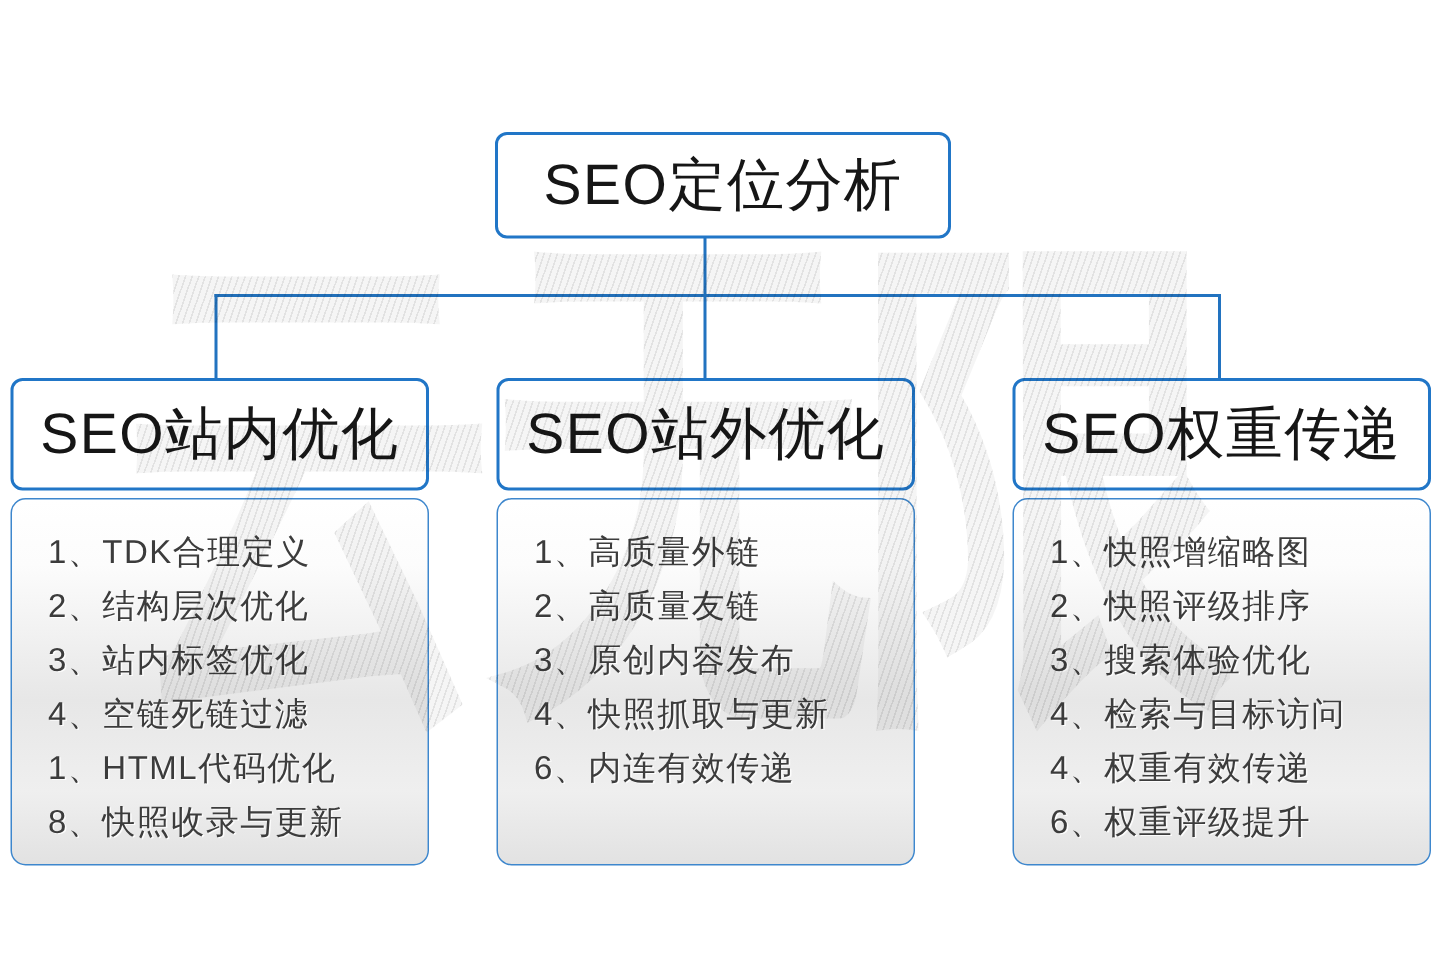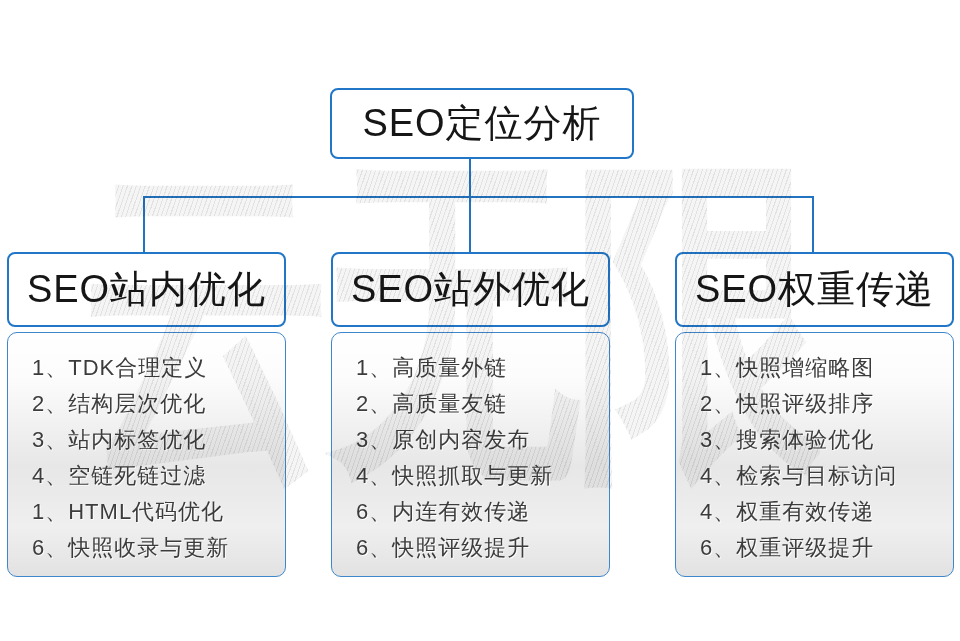--- a/index.html
+++ b/index.html
@@ -74,35 +74,34 @@
   <div class="col c0">
     <div class="node hdr">
       <span>SEO站内优化</span>
     </div>
     <div class="panel">
       <div class="li">1、TDK合理定义</div>
       <div class="li">2、结构层次优化</div>
       <div class="li">3、站内标签优化</div>
       <div class="li">4、空链死链过滤</div>
       <div class="li">1、HTML代码优化</div>
-      <div class="li">6、快照收录与更新</div>
+      <div class="li">8、快照收录与更新</div>
     </div>
   </div>
 
   <div class="col c1">
     <div class="node hdr">
       <span>SEO站外优化</span>
     </div>
     <div class="panel">
       <div class="li">1、高质量外链</div>
       <div class="li">2、高质量友链</div>
       <div class="li">3、原创内容发布</div>
       <div class="li">4、快照抓取与更新</div>
       <div class="li">6、内连有效传递</div>
-      <div class="li">6、快照评级提升</div>
     </div>
   </div>
 
   <div class="col c2">
     <div class="node hdr">
       <span>SEO权重传递</span>
     </div>
     <div class="panel">
       <div class="li">1、快照增缩略图</div>
       <div class="li">2、快照评级排序</div>

